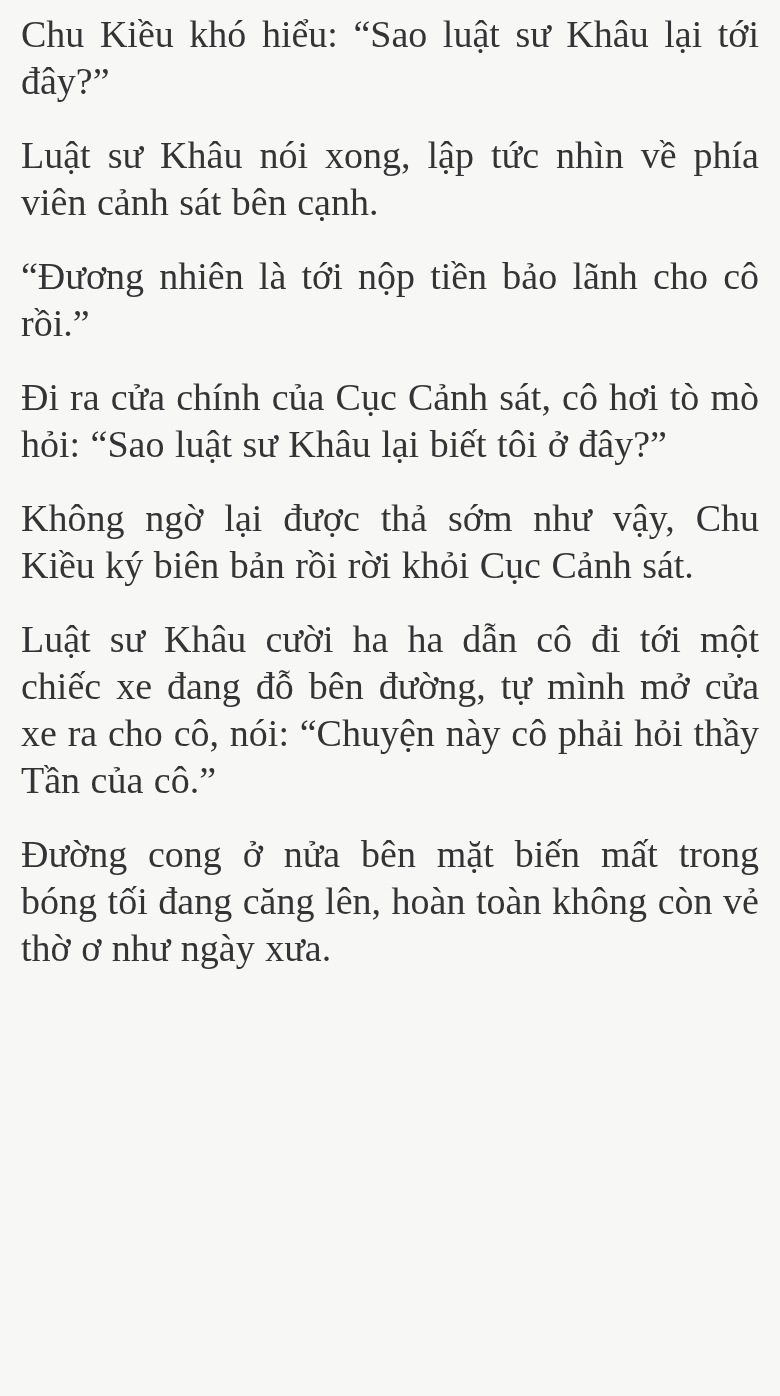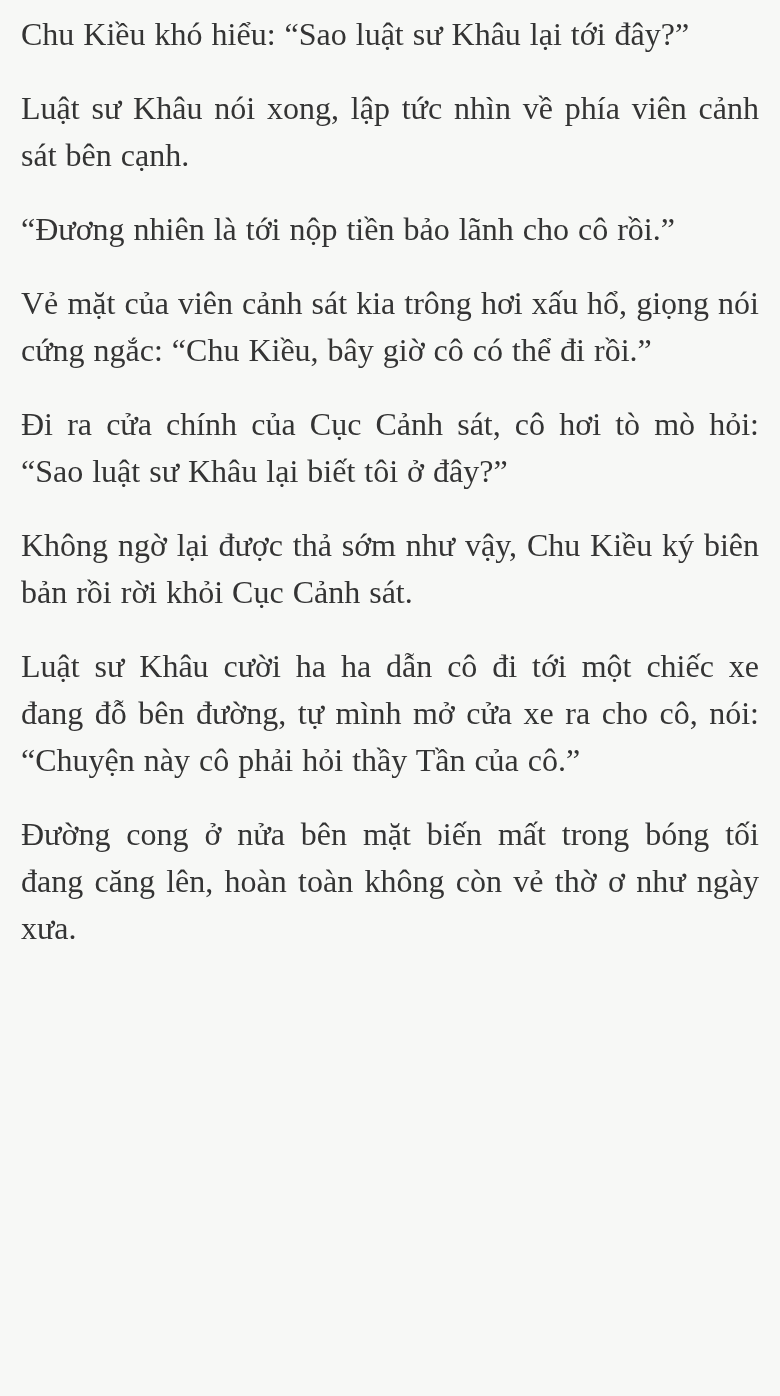--- a/index.html
+++ b/index.html
@@ -14,37 +14,36 @@
   }
   .reader-page {
     box-sizing: border-box;
     width: 780px;
     height: 1396px;
     padding: 11px 21px 20px 21px;
     background: #f7f8f6;
   }
   .reader-page p {
     font-family: "Liberation Serif", "DejaVu Serif", serif;
-    font-size: 32px;
+    font-size: 38px;
     line-height: 47px;
     color: #343434;
     text-align: justify;
     text-justify: inter-word;
     margin: 0 0 27px 0;
     word-spacing: 1px;
   }
   .reader-page p:last-child {
     margin-bottom: 0;
   }
 </style>
 </head>
 <body>
 
 <main class="reader-page">
   <p>Chu Kiều khó hiểu: “Sao luật sư Khâu lại tới đây?”</p>
   <p>Luật sư Khâu nói xong, lập tức nhìn về phía viên cảnh sát bên cạnh.</p>
   <p>“Đương nhiên là tới nộp tiền bảo lãnh cho cô rồi.”</p>
-  <p>Vẻ mặt của viên cảnh sát kia trông hơi xấu hổ, giọng nói cứng ngắc: “Chu Kiều, bây giờ cô có thể đi rồi.”</p>
   <p>Đi ra cửa chính của Cục Cảnh sát, cô hơi tò mò hỏi: “Sao luật sư Khâu lại biết tôi ở đây?”</p>
   <p>Không ngờ lại được thả sớm như vậy, Chu Kiều ký biên bản rồi rời khỏi Cục Cảnh sát.</p>
   <p>Luật sư Khâu cười ha ha dẫn cô đi tới một chiếc xe đang đỗ bên đường, tự mình mở cửa xe ra cho cô, nói: “Chuyện này cô phải hỏi thầy Tần của cô.”</p>
   <p>Đường cong ở nửa bên mặt biến mất trong bóng tối đang căng lên, hoàn toàn không còn vẻ thờ ơ như ngày xưa.</p>
 </main>
 
 </body></html>

